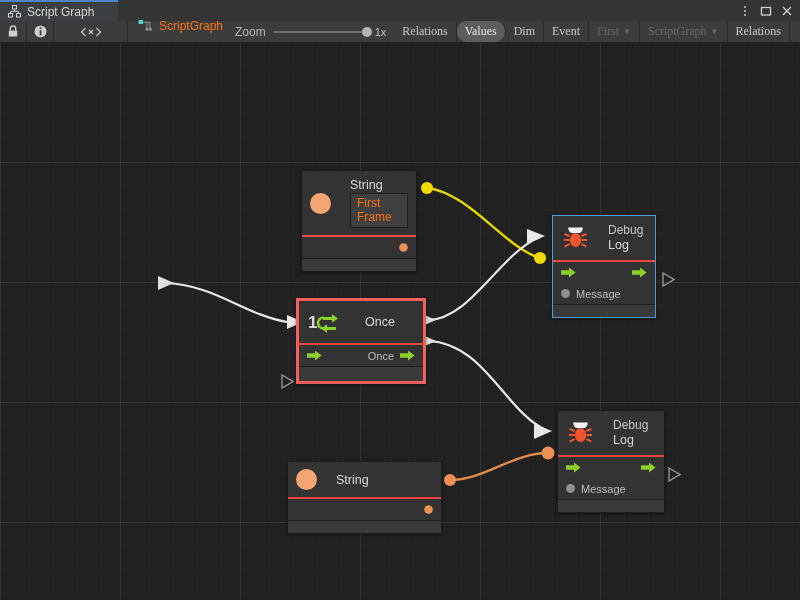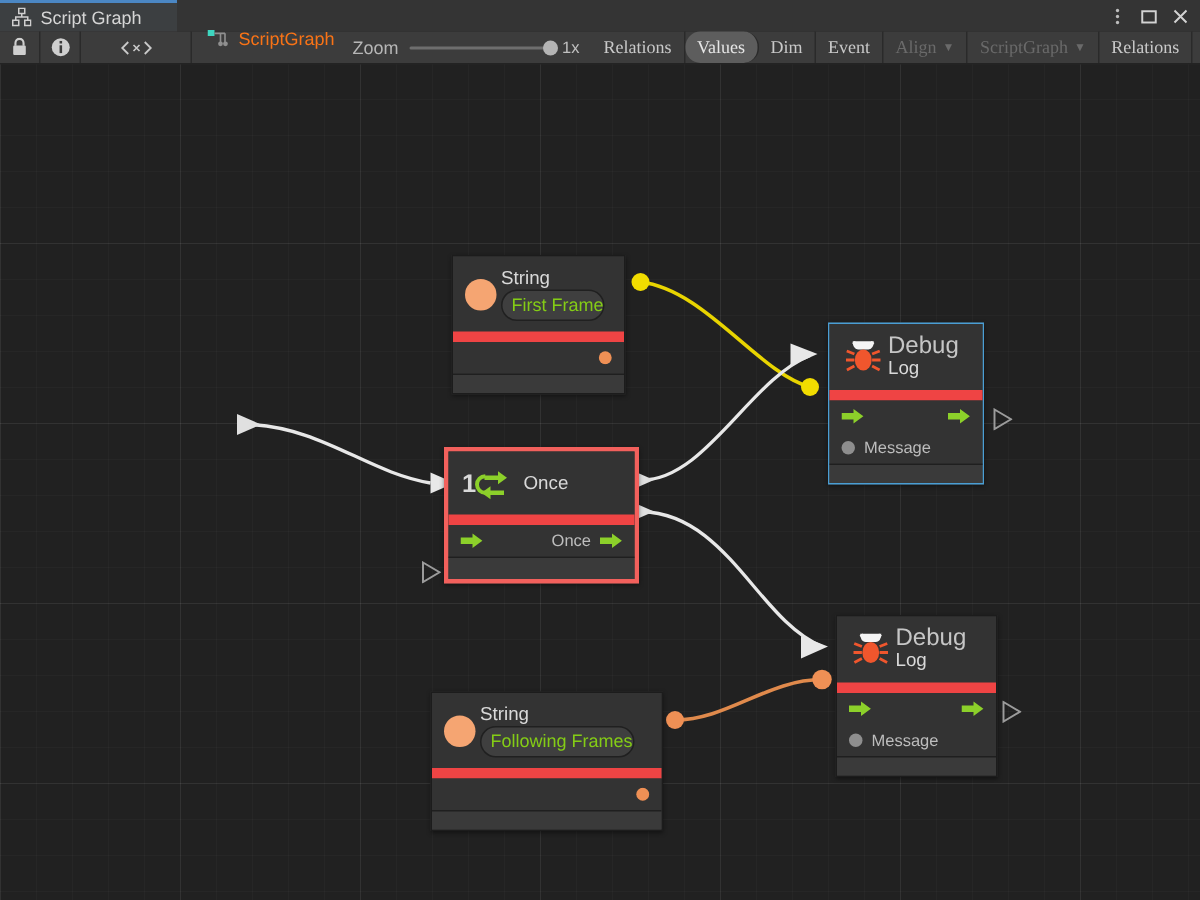--- a/index.html
+++ b/index.html
@@ -101,45 +101,45 @@
     position: absolute;
     background: #333333;
     border: 1px solid #1c1c1c;
     box-sizing: border-box;
     box-shadow: 0 1px 3px rgba(0,0,0,0.45);
   }
   .node.selected-red { border: 3px solid #f2605c; }
   .node.selected-blue { border: 1px solid #4a9ed4; }
   .node-accent { height: 7px; width: 100%; background: #8cc63f; }
   .node-head {
-    display: flex; align-items: center; gap: 3px;
+    display: flex; align-items: center; gap: 19px;
     padding: 8px 10px 8px 9px;
-    border-bottom: 7px solid #ef4444;
+    border-bottom: 2px solid #ef4444;
     background: #333333;
   }
   .node-head-txt { display: flex; flex-direction: column; gap: 1px; }
   .node-title { color: #d9d9d9; font-size: 12.5px; line-height: 14px; }
-  .node-sub { color: #9a9a9a; font-size: 16px; line-height: 13px; }
+  .node-sub { color: #9a9a9a; font-size: 12px; line-height: 13px; }
   .node-body { background: #333333; }
   .node-foot {
     height: 12px; background: #3a3a3a; border-top: 1px solid #1f1f1f;
   }
   .port-row {
     display: flex; align-items: center; justify-content: space-between;
     padding: 0 8px; height: 21px;
     box-sizing: border-box;
   }
   .port-side { display: flex; align-items: center; gap: 6px; }
   .port-label { color: #bdbdbd; font-size: 11px; }
   .arrow-green { display: block; width: 15px; height: 11px; }
   .dot-grey { width: 9px; height: 9px; border-radius: 50%; background: #8e8e8e; display:block; }
   .field-box {
     background: #3f3f3f; border: 1px solid #202020;
-    color: #84cc16; font-size: 12px;
-    padding: 2px 0 3px 6px; border-radius: 12px;
+    color: #f97316; font-size: 12px;
+    padding: 2px 0 3px 6px; border-radius: 0;
     line-height: 14px;
   }
   .string-dot {
     width: 21px; height: 21px; border-radius: 50%;
     background: #f5a572; display: block; flex: 0 0 auto;
   }
   .ext-tri { position: absolute; display: block; width: 13px; height: 15px; }
   .icon-svg { display: block; }
 </style>
 </head>
@@ -229,21 +229,21 @@
         <span class="slider-knob"></span>
       </span>
       <span class="zoom-val">1x</span>
     </div>
 
     <div class="tb-btn">Relations</div>
     <div class="tb-btn active">Values</div>
     <div class="tb-btn">Dim</div>
     <div class="tb-btn">Event</div>
     <div class="tb-btn disabled">
-      <span>Align</span>
+      <span>First</span>
       <span class="caret">▼</span>
     </div>
     <div class="tb-btn disabled">
       <span>ScriptGraph</span>
       <span class="caret">▼</span>
     </div>
     <div class="tb-btn">Relations</div>
 
   </div>
 
@@ -385,21 +385,20 @@
       <svg class="icon-svg" width="13" height="15" viewBox="0 0 13 15">
         <polygon points="1,1 12,7.5 1,14" fill="none" stroke="#9b9b9b" stroke-width="1.3"></polygon>
       </svg>
     </span>
 
     <div class="node" style="left:287px; top:418px; width:155px;">
       <div class="node-head" style="padding:7px 8px 7px 8px;">
         <span class="string-dot"></span>
         <span class="node-head-txt">
           <span class="node-title">String</span>
-          <span class="field-box">Following Frames</span>
         </span>
       </div>
       <div class="node-body">
         <div class="port-row">
           <span class="port-side"></span>
           <span class="port-side">
             <span>
               <svg class="icon-svg" width="9" height="9" viewBox="0 0 9 9">
                 <circle cx="4.5" cy="4.5" r="4.3" fill="#ef9055"></circle>
               </svg>

